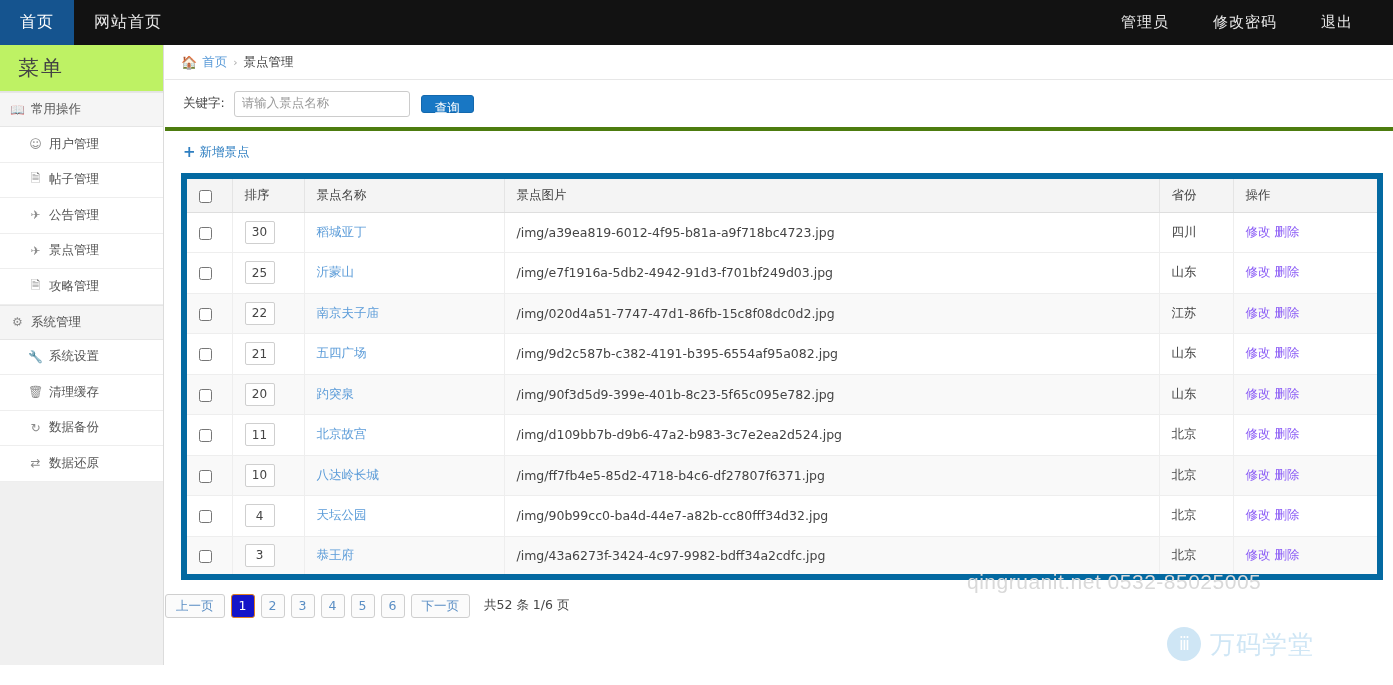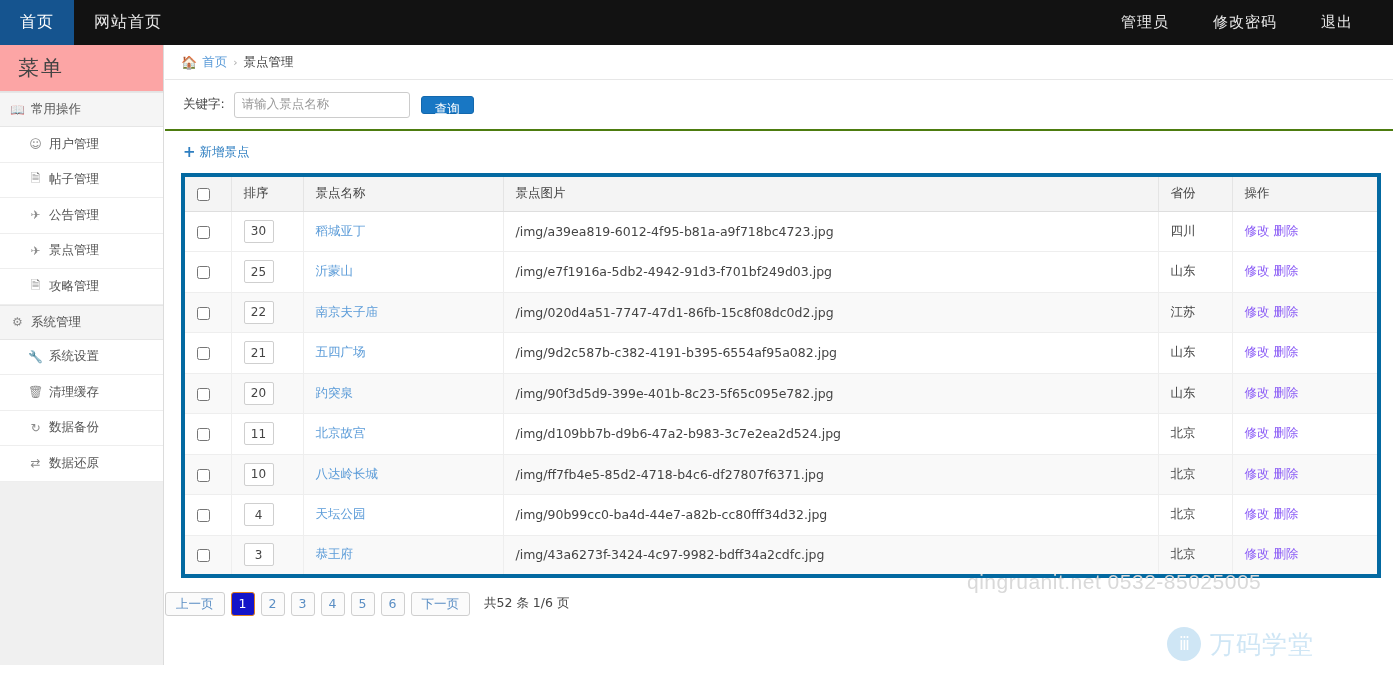--- a/index.html
+++ b/index.html
@@ -42,21 +42,21 @@
 
   
   .sidebar {
     position: absolute; top: 45px; left: 0;
     width: 164px; height: 620px;
     background: #f0f0f0;
     border-right: 1px solid #dcdcdc;
   }
   .sidebar-title {
     height: 47px;
-    background: #fca5a5;
+    background: #bef264;
     display: flex; align-items: center;
     padding-left: 18px;
     font-size: 21px;
     color: #444;
     letter-spacing: 2px;
     border-bottom: 1px solid #e3e3e3;
   }
   .menu-list { background: #ffffff; }
   .menu-group-header {
     height: 35px;
@@ -104,21 +104,21 @@
   }
   .bc-home { color: #4a4a4a; font-size: 13px; margin-right: 5px; }
   .bc-link { color: #5a9bd8; margin-right: 6px; cursor: pointer; }
   .bc-sep { color: #aaa; margin-right: 6px; font-size: 11px; }
   .bc-cur { color: #444; }
 
   .searchbar {
     height: 51px;
     display: flex; align-items: center;
     padding-left: 18px;
-    border-bottom: 2px solid #4d7c0f;
+    border-bottom: 4px solid #4d7c0f;
   }
   .search-label { font-size: 12.5px; color: #444; margin-right: 9px; }
   .search-input {
     width: 176px; height: 26px;
     border: 1px solid #cccccc;
     border-radius: 3px;
     padding: 0 7px;
     font-size: 12.5px;
     color: #333;
     outline: none;
@@ -156,21 +156,21 @@
     margin-right: 4px; color: #2f7fc1;
     line-height: 1;
   }
 
   
   .table-wrap { padding: 0 16px 0 16px; }
   table.grid {
     width: 1196px;
     border-collapse: collapse;
     table-layout: fixed;
-    border: 4px solid #0369a1;
+    border: 6px solid #0369a1;
   }
   table.grid th {
     background: #f4f4f4;
     height: 36px;
     font-weight: normal;
     font-size: 12.5px;
     color: #444;
     text-align: left;
     padding-left: 12px;
     border-right: 1px solid #e4e4e4;

